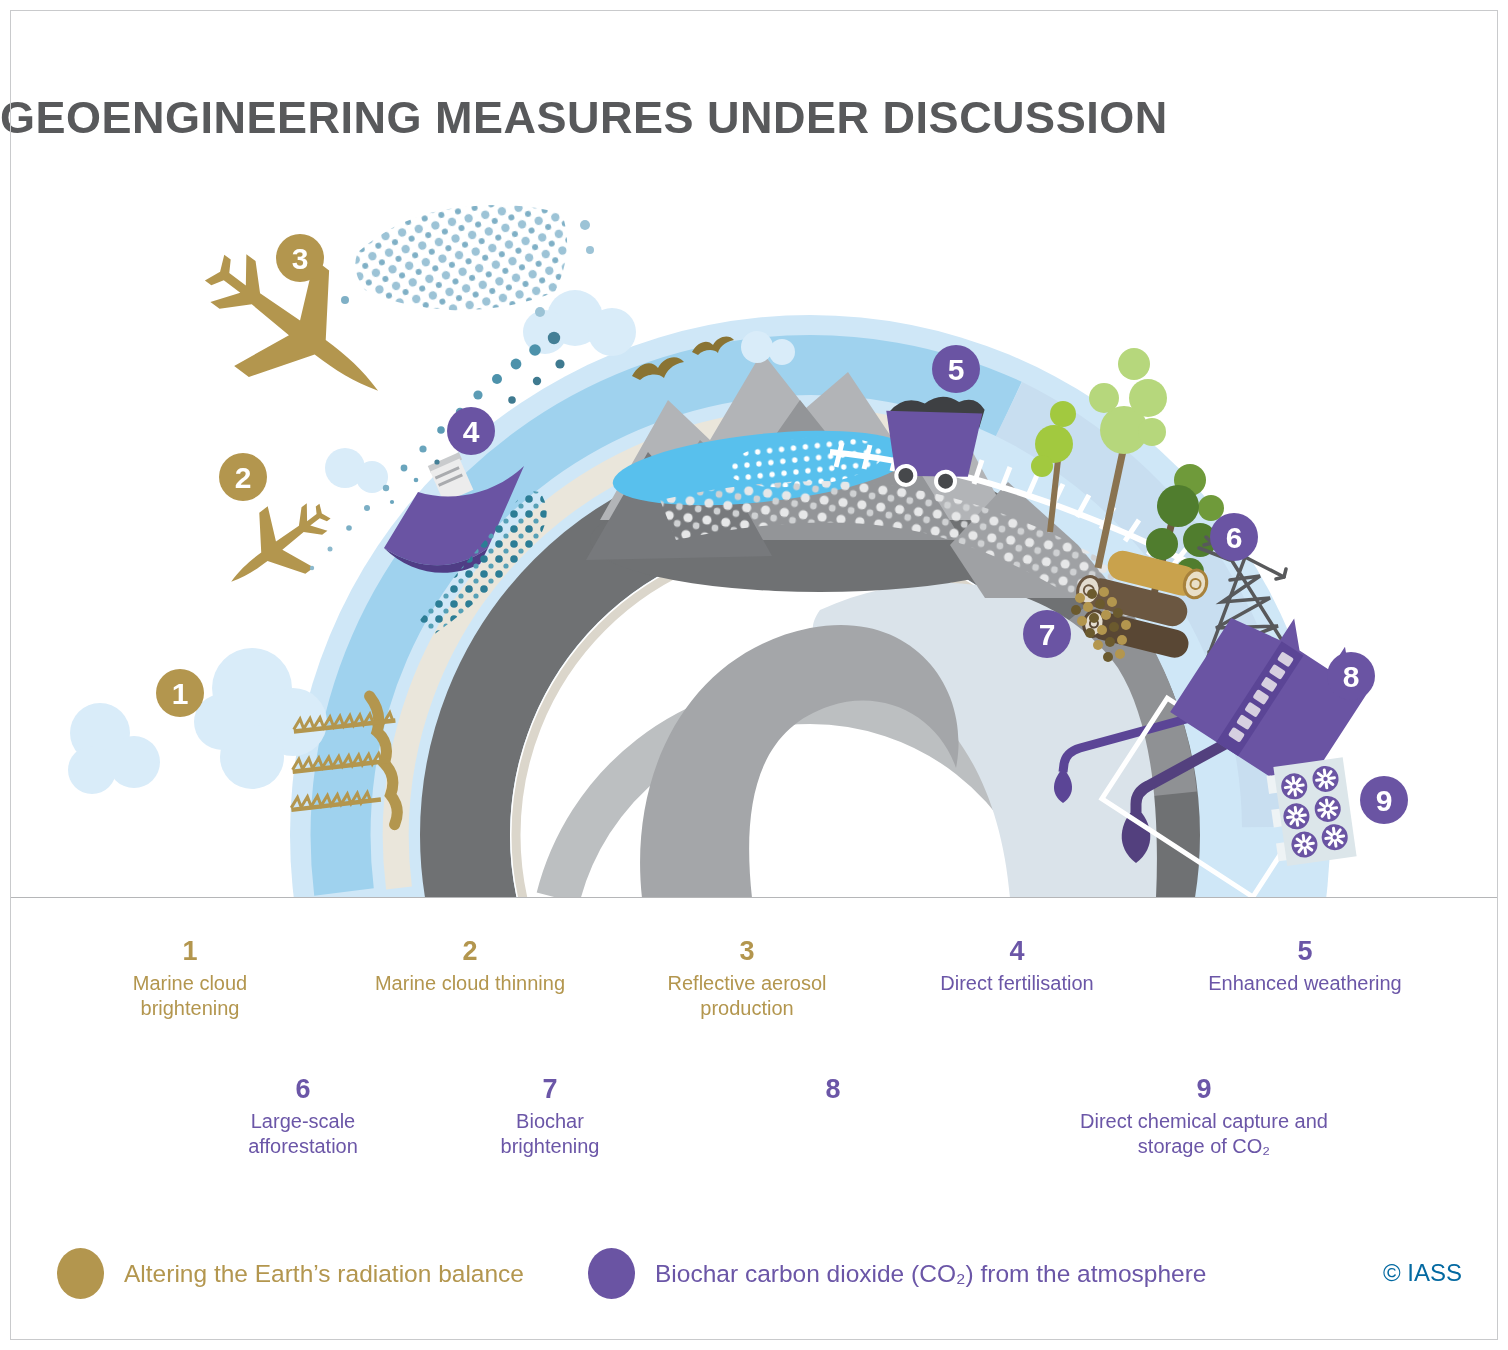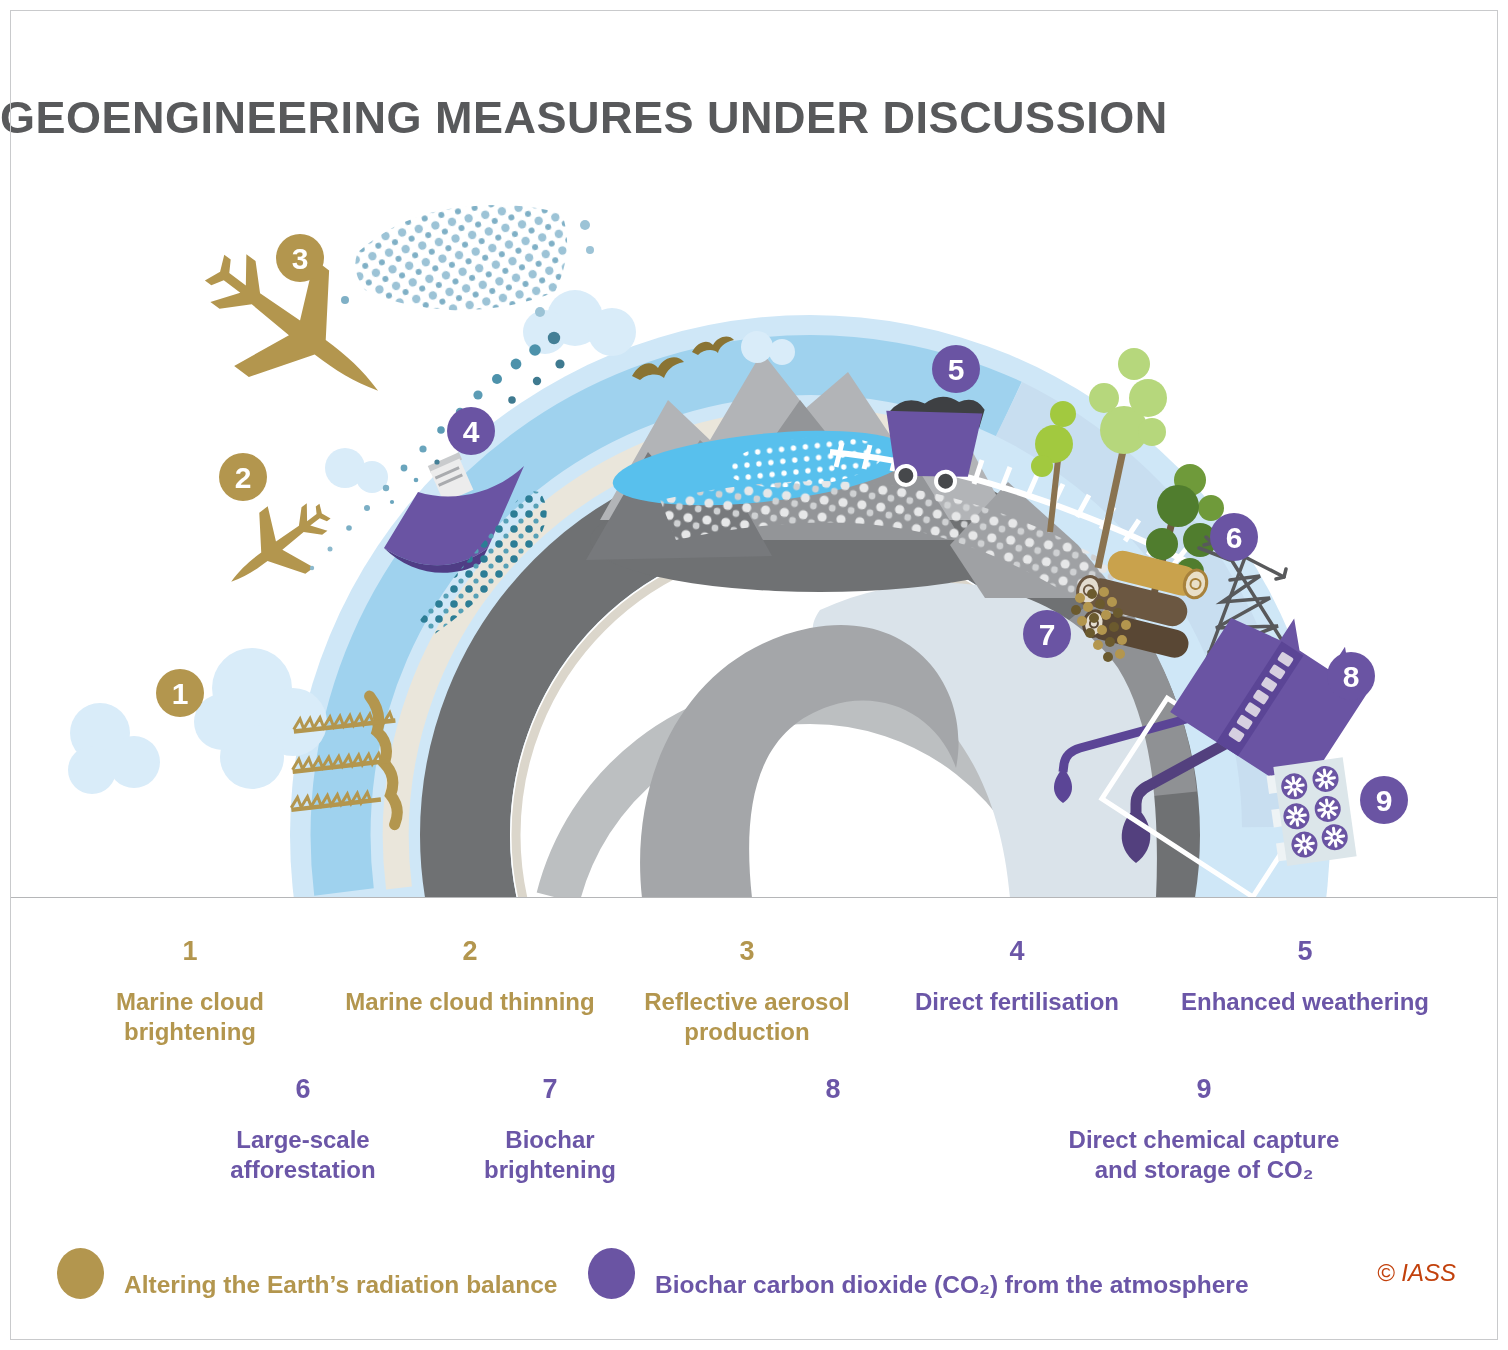--- a/index.html
+++ b/index.html
@@ -5,29 +5,29 @@
   html,body{margin:0;padding:0;background:#fff;}
   .page{position:relative;width:1508px;height:1350px;background:#fff;overflow:hidden;
         font-family:"Liberation Sans",sans-serif;}
   .frame{position:absolute;left:10px;top:10px;right:10px;bottom:10px;border:1px solid #c9cacc;pointer-events:none;}
   .divider{position:absolute;left:10px;right:10px;top:897px;height:1px;background:#b5b6b8;}
   .title{position:absolute;top:92px;left:0;width:100%;text-align:left;
          font-size:45px;font-weight:700;letter-spacing:.5px;color:#58595b;}
   .illustration{position:absolute;left:0;top:0;width:1508px;height:898px;}
   .label{position:absolute;display:flex;flex-direction:column;align-items:center;text-align:center;transform:translateX(-50%);}
   .label .num{font-size:27px;font-weight:700;line-height:1.15;}
-  .label .txt{font-size:24px;line-height:1.24;margin-top:20px;font-weight:bold;}
+  .label .txt{font-size:20px;line-height:1.24;margin-top:4px;}
   .gold-text{color:#b3964e;}
   .purple-text{color:#6b56a7;}
-  .legend-item{position:absolute;display:flex;align-items:flex-end;gap:20px;font-weight:bold;}
+  .legend-item{position:absolute;display:flex;align-items:center;gap:20px;}
   .legend-dot{width:47px;height:51px;border-radius:50%;flex:0 0 auto;}
   .legend-dot.gold{background:#b3964e;}
   .legend-dot.purple{background:#6a54a3;}
   .legend-label{font-size:24.5px;}
-  .credit{position:absolute;top:1259px;right:52px;font-size:24px;color:#c2410c;font-style:italic;}
+  .credit{position:absolute;top:1259px;right:46px;font-size:24px;color:#0369a1;}
   svg text{font-family:"Liberation Sans",sans-serif;font-weight:700;fill:#fff;}
 </style>
 </head>
 <body>
 
 <div class="page">
 
   <svg class="illustration" viewBox="0 0 1508 898">
     <defs>
       <pattern id="pDots" width="17" height="17" patternUnits="userSpaceOnUse" patternTransform="rotate(-12)">

